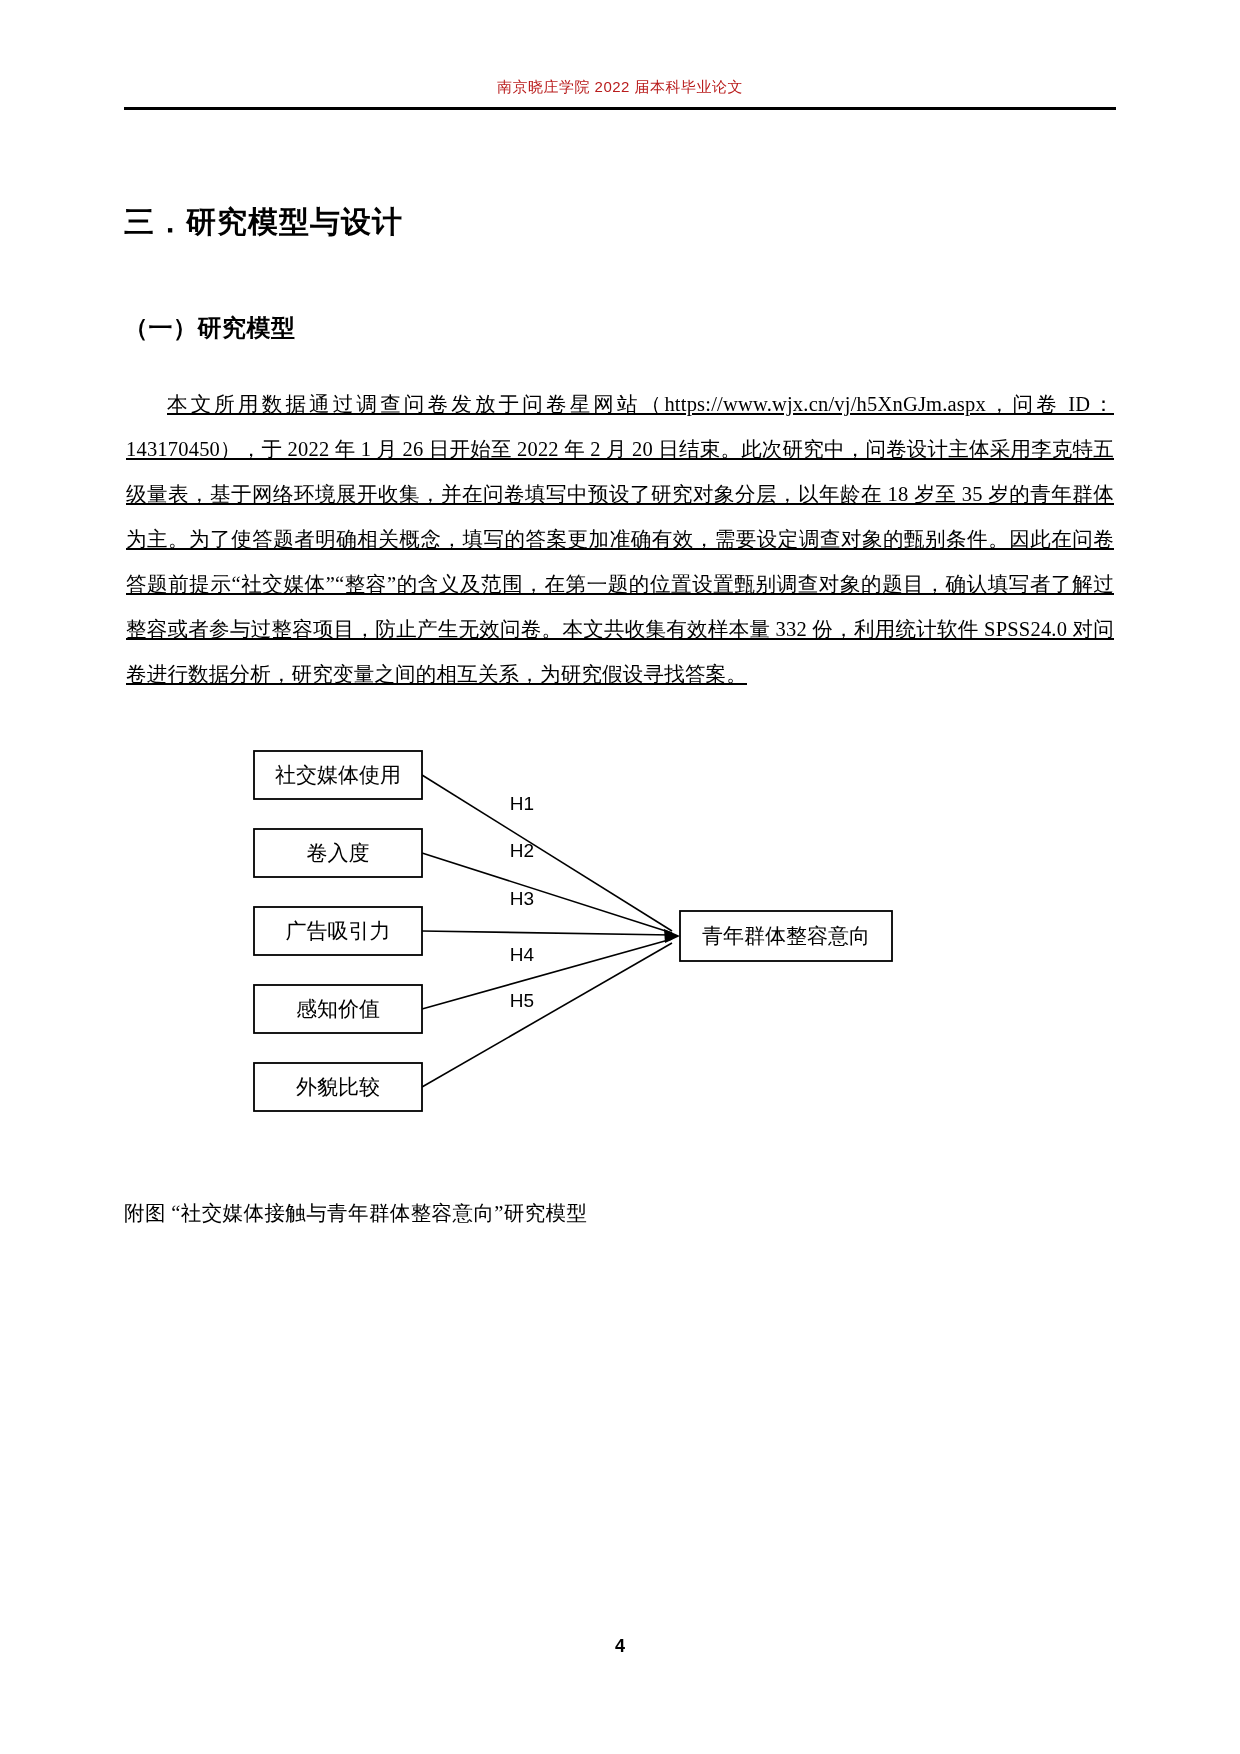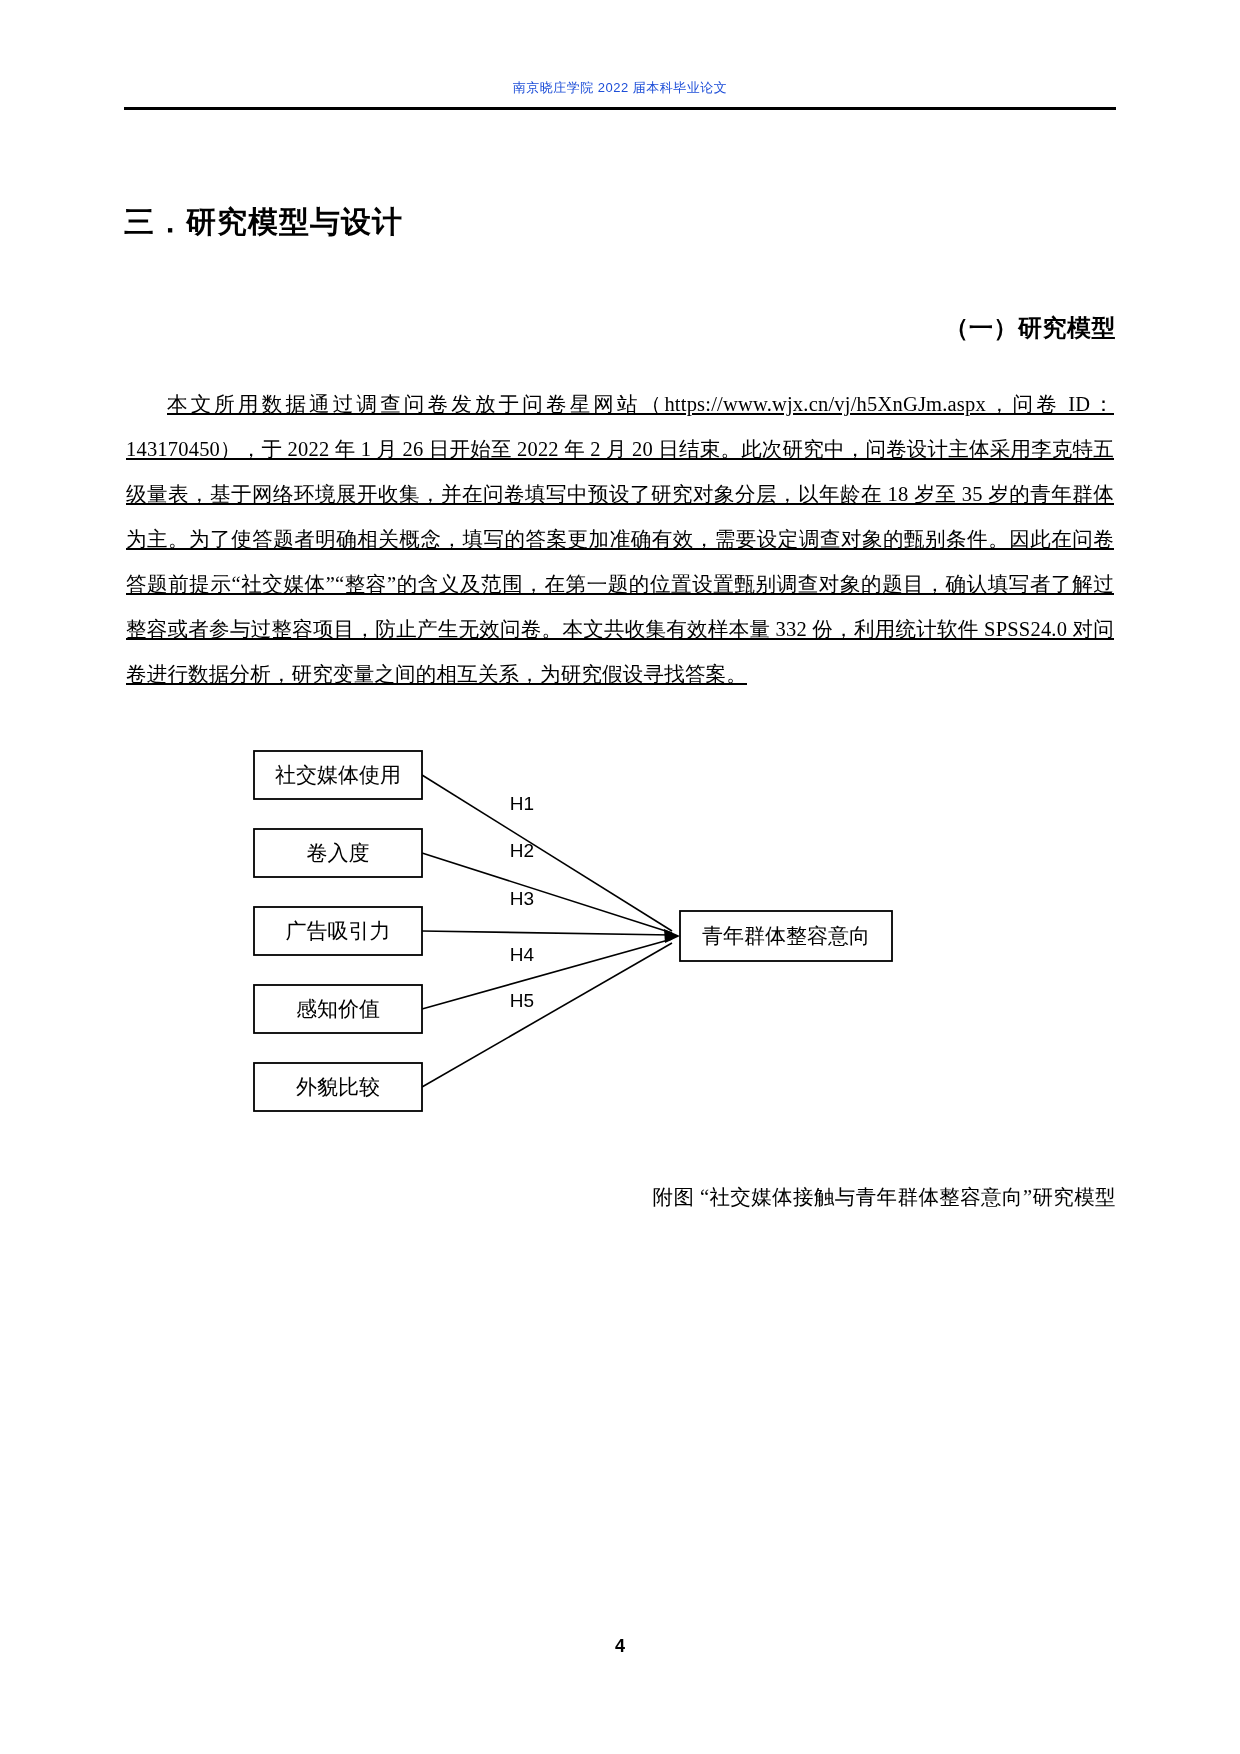--- a/index.html
+++ b/index.html
@@ -20,25 +20,25 @@
     overflow: hidden;
   }
   .header {
     position: absolute;
     left: 124px;
     top: 78px;
     width: 992px;
     text-align: center;
   }
   .header-text {
-    font-size: 13px;
+    font-size: 15px;
     letter-spacing: 0.5px;
     font-family: "Liberation Sans", "DejaVu Sans", sans-serif;
     font-weight: 500;
-    color: #1d4ed8;
+    color: #b91c1c;
   }
   .header-rule {
     position: absolute;
     left: 124px;
     top: 107px;
     width: 992px;
     height: 0;
     border-top: 3px solid #000;
   }
   .content {
@@ -57,21 +57,20 @@
     line-height: 44px;
   }
   h2.sub-title {
     margin: 66px 0 0 0;
     padding: 0;
     font-family: "Liberation Sans", "DejaVu Sans", sans-serif;
     font-weight: bold;
     font-size: 24px;
     letter-spacing: 0.5px;
     line-height: 36px;
-    text-align: right;
   }
   p.body-text {
     margin: 2px;
     padding: 0;
     font-size: 20.5px;
     line-height: 45px;
     text-indent: 2em;
     text-align: justify;
     text-justify: inter-ideograph;
     letter-spacing: 0.2px;
@@ -80,22 +79,22 @@
   p.body-text.first {
     margin-top: 36px;
   }
   .diagram-wrap {
     position: relative;
     width: 992px;
     height: 400px;
     margin-top: 48px;
   }
   .caption {
-    margin-top: 38px;
-    text-align: right;
+    margin-top: 54px;
+    text-align: left;
     font-size: 20.5px;
     letter-spacing: 0.4px;
   }
   .page-number {
     position: absolute;
     left: 0;
     top: 1636px;
     width: 1240px;
     text-align: center;
     font-size: 18px;

